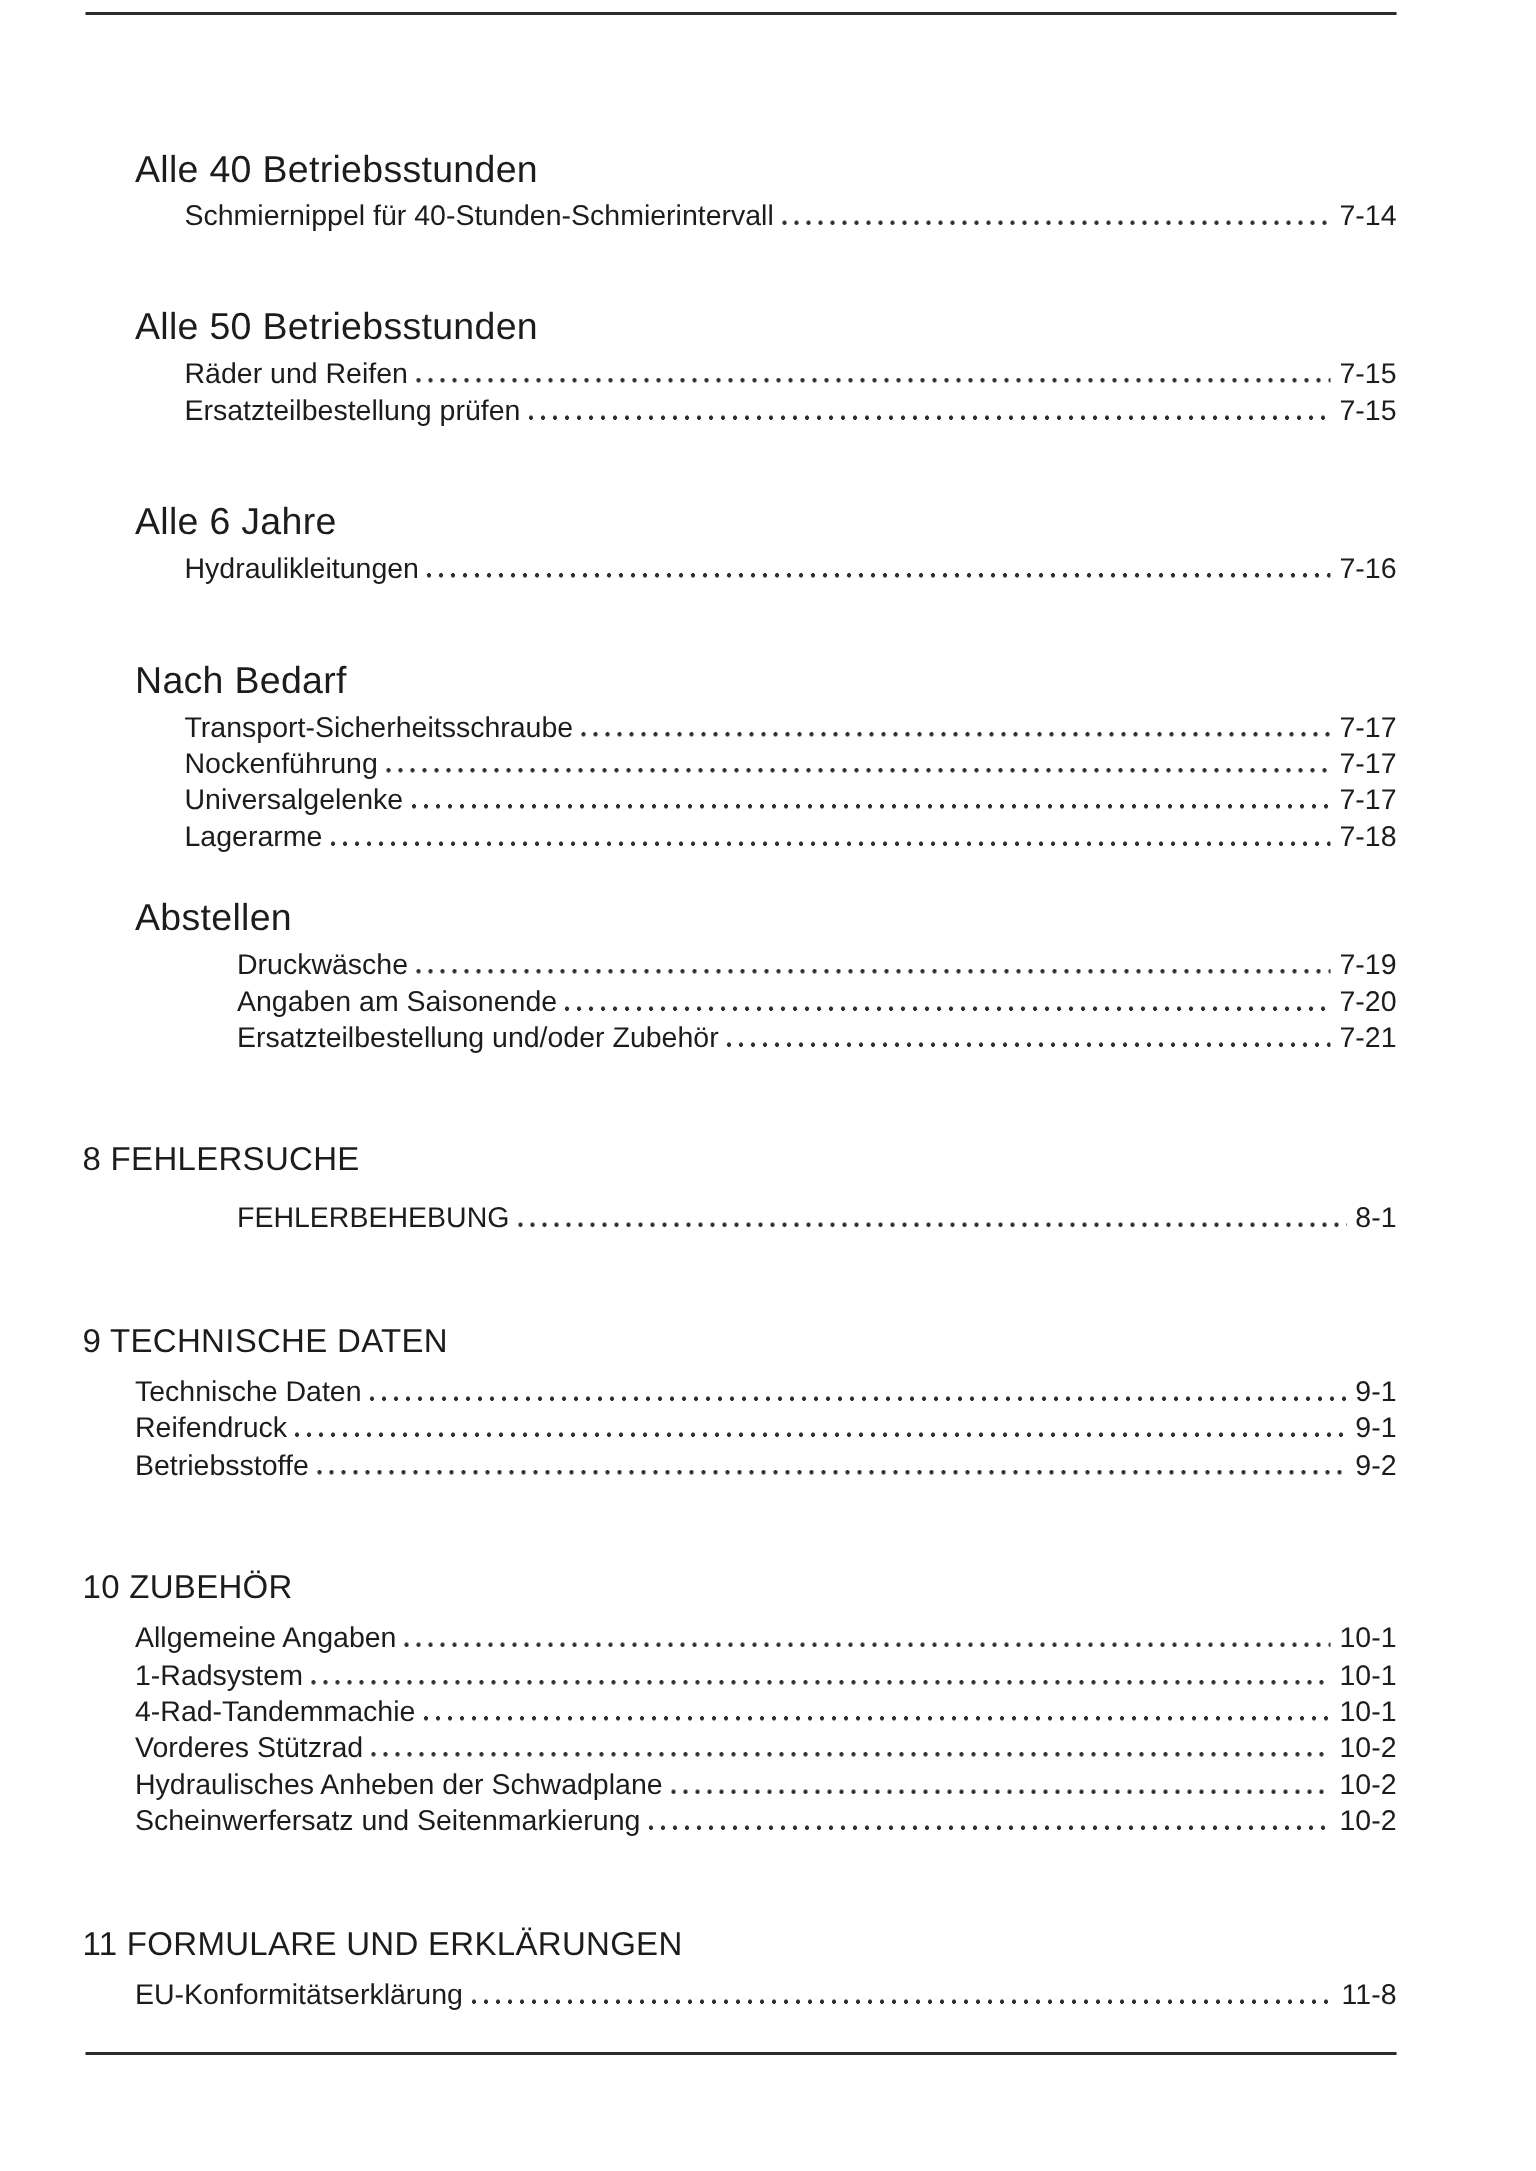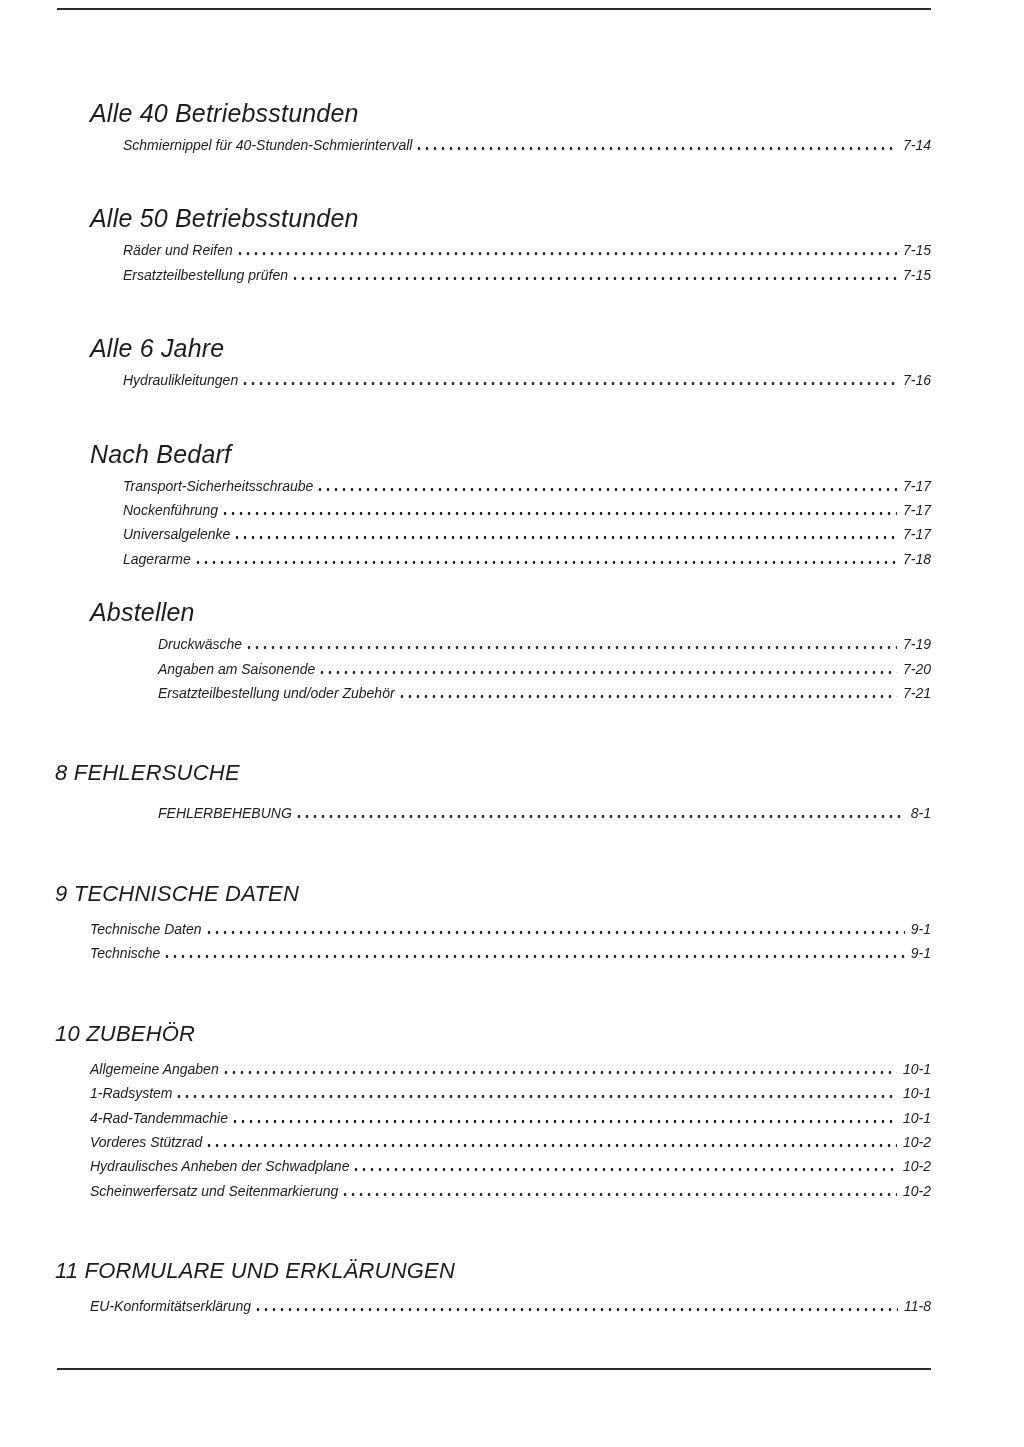--- a/index.html
+++ b/index.html
@@ -4,21 +4,20 @@
 <style>
   html, body { margin: 0; padding: 0; background: #ffffff; }
   .page {
     position: relative;
     width: 1024px;
     height: 1447px;
     background: #ffffff;
     color: #1c1c1c;
     font-family: "Liberation Sans", "DejaVu Sans", sans-serif;
     overflow: hidden;
-    font-style: italic;
   }
   .rule {
     position: absolute;
     left: 57px;
     right: 93px;
     border-top: 2px solid #2b2b2b;
   }
   .rule.top { top: 8px; }
   .rule.bottom { top: 1368px; }
 
@@ -51,21 +50,21 @@
   .heading.chapter {
     font-size: 22px;
     line-height: 32px;
     margin-left: 0;
     margin-bottom: 7px;
   }
 
   .entry {
     display: flex;
     align-items: baseline;
-    font-size: 14px;
+    font-size: 19px;
     line-height: 24.4px;
     white-space: nowrap;
   }
   .entry .label { flex: 0 0 auto; }
   .entry .leader {
     flex: 1 1 auto;
     min-width: 24px;
     height: 3px;
     margin: 0 6px 0 5px;
     background-image: radial-gradient(circle at 2px 1.5px, #2e2e2e 1.25px, transparent 1.6px);
@@ -166,23 +165,28 @@
         </div>
       </div>
       <div class="block chapter">
         <div class="heading chapter">9 TECHNISCHE DATEN</div>
         <div class="entry indent-0">
           <span class="label">Technische Daten</span>
           <span class="leader"></span>
           <span class="pagenum">9-1</span>
         </div>
         <div class="entry indent-0">
-          <span class="label">Technische</span>
+          <span class="label">Reifendruck</span>
           <span class="leader"></span>
           <span class="pagenum">9-1</span>
+        </div>
+        <div class="entry indent-0">
+          <span class="label">Betriebsstoffe</span>
+          <span class="leader"></span>
+          <span class="pagenum">9-2</span>
         </div>
       </div>
       <div class="block chapter">
         <div class="heading chapter">10 ZUBEHÖR</div>
         <div class="entry indent-0">
           <span class="label">Allgemeine Angaben</span>
           <span class="leader"></span>
           <span class="pagenum">10-1</span>
         </div>
         <div class="entry indent-0">

